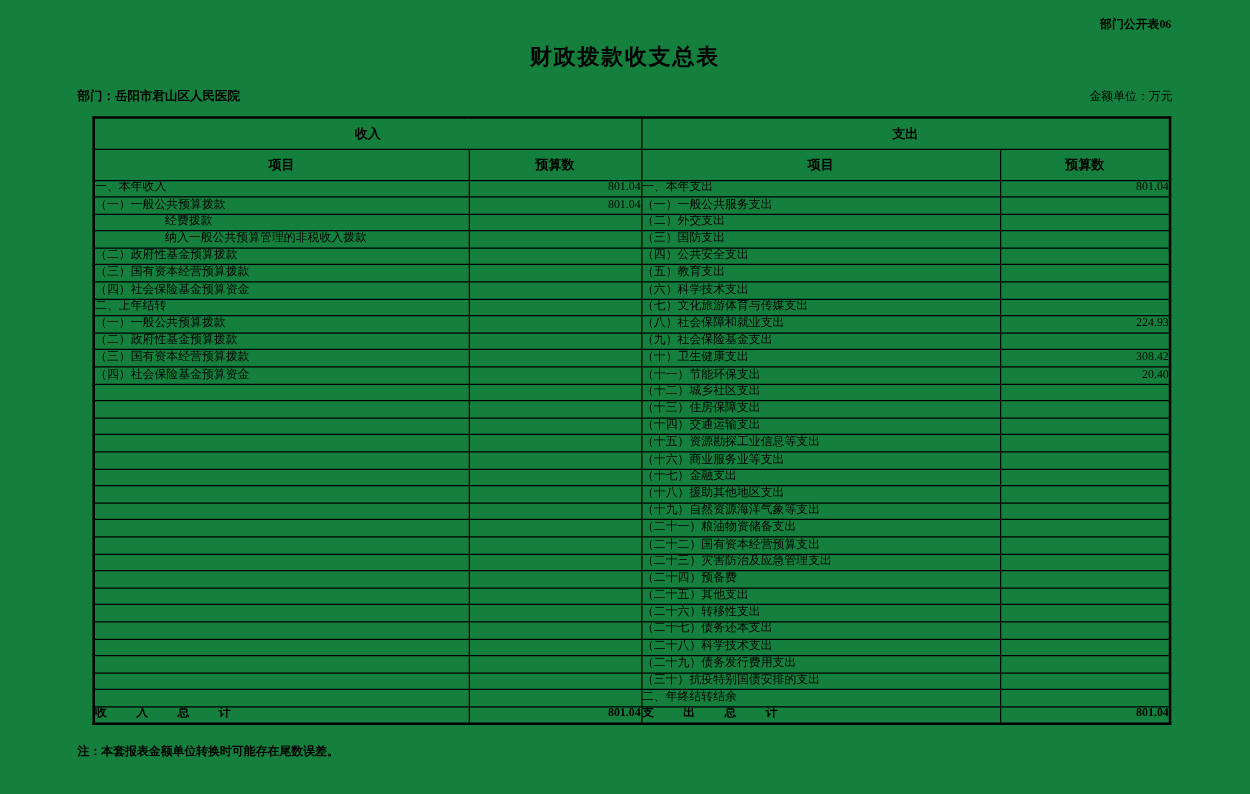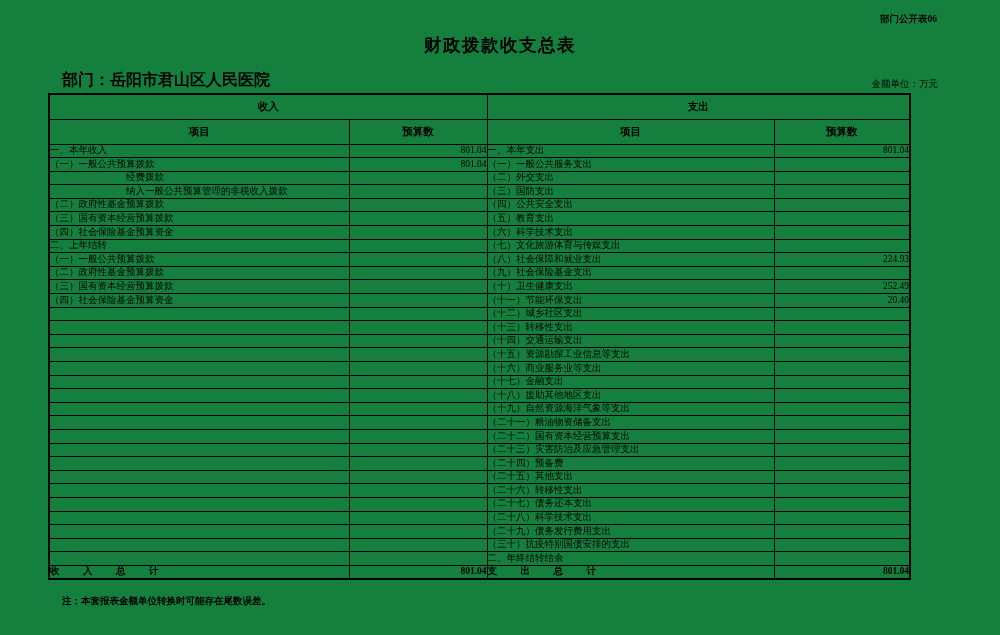--- a/index.html
+++ b/index.html
@@ -20,44 +20,44 @@
     position: absolute; top: 33px; left: 0; width: 100%;
     margin: 0; text-align: center;
     font-size: 17.5px; font-weight: bold; letter-spacing: 1.5px;
     font-family: "Liberation Sans", sans-serif;
   }
   .meta-row {
     position: absolute; top: 70px; left: 62px; width: 876px;
     display: flex; justify-content: space-between; align-items: flex-end;
   }
   .dept {
-    font-size: 16px; font-weight: bold;
+    font-size: 10px; font-weight: bold;
     font-family: "Liberation Sans", sans-serif;
   }
   .unit { font-size: 9.5px; }
 
   table.report {
-    position: absolute; top: 93px; left: 48px; width: 861px;
+    position: absolute; top: 93px; left: 74px; width: 861px;
     border-collapse: collapse; table-layout: fixed;
     border: 2px solid #000;
   }
   table.report th, table.report td {
     border: 1px solid #000;
     padding: 0; overflow: hidden; white-space: nowrap;
     vertical-align: middle;
   }
   tr.group-header { height: 25px; }
   tr.col-header { height: 25px; }
   tr.group-header th, tr.col-header th {
     font-size: 10.5px; font-weight: bold; text-align: center;
     font-family: "Liberation Sans", sans-serif;
   }
   tbody tr { height: 13.6px; }
   td.item { text-align: left; padding-left: 4px; font-size: 9.5px; line-height: 1; }
-  td.item.ind1 { padding-left: 76px; }
+  td.item.ind1 { padding-left: 56px; }
   td.val { text-align: right; padding-right: 4px; font-size: 9.5px; line-height: 1; }
   tfoot tr { height: 14px; }
   td.total-label {
     text-align: left; padding-left: 4px;
     font-size: 9.5px; font-weight: bold; letter-spacing: 7px; line-height: 1;
   }
   td.total-val { text-align: right; padding-right: 4px; font-size: 9.5px; font-weight: bold; line-height: 1; }
 
   .note {
     position: absolute; top: 595px; left: 62px;
@@ -155,38 +155,38 @@
         <tr>
           <td class="item">（二）政府性基金预算拨款</td>
           <td class="val"></td>
           <td class="item">（九）社会保险基金支出</td>
           <td class="val"></td>
         </tr>
         <tr>
           <td class="item">（三）国有资本经营预算拨款</td>
           <td class="val"></td>
           <td class="item">（十）卫生健康支出</td>
-          <td class="val">252.49</td>
+          <td class="val">308.42</td>
         </tr>
         <tr>
           <td class="item">（四）社会保险基金预算资金</td>
           <td class="val"></td>
           <td class="item">（十一）节能环保支出</td>
           <td class="val">20.40</td>
         </tr>
         <tr>
           <td class="item"></td>
           <td class="val"></td>
           <td class="item">（十二）城乡社区支出</td>
           <td class="val"></td>
         </tr>
         <tr>
           <td class="item"></td>
           <td class="val"></td>
-          <td class="item">（十三）转移性支出</td>
+          <td class="item">（十三）住房保障支出</td>
           <td class="val"></td>
         </tr>
         <tr>
           <td class="item"></td>
           <td class="val"></td>
           <td class="item">（十四）交通运输支出</td>
           <td class="val"></td>
         </tr>
         <tr>
           <td class="item"></td>

